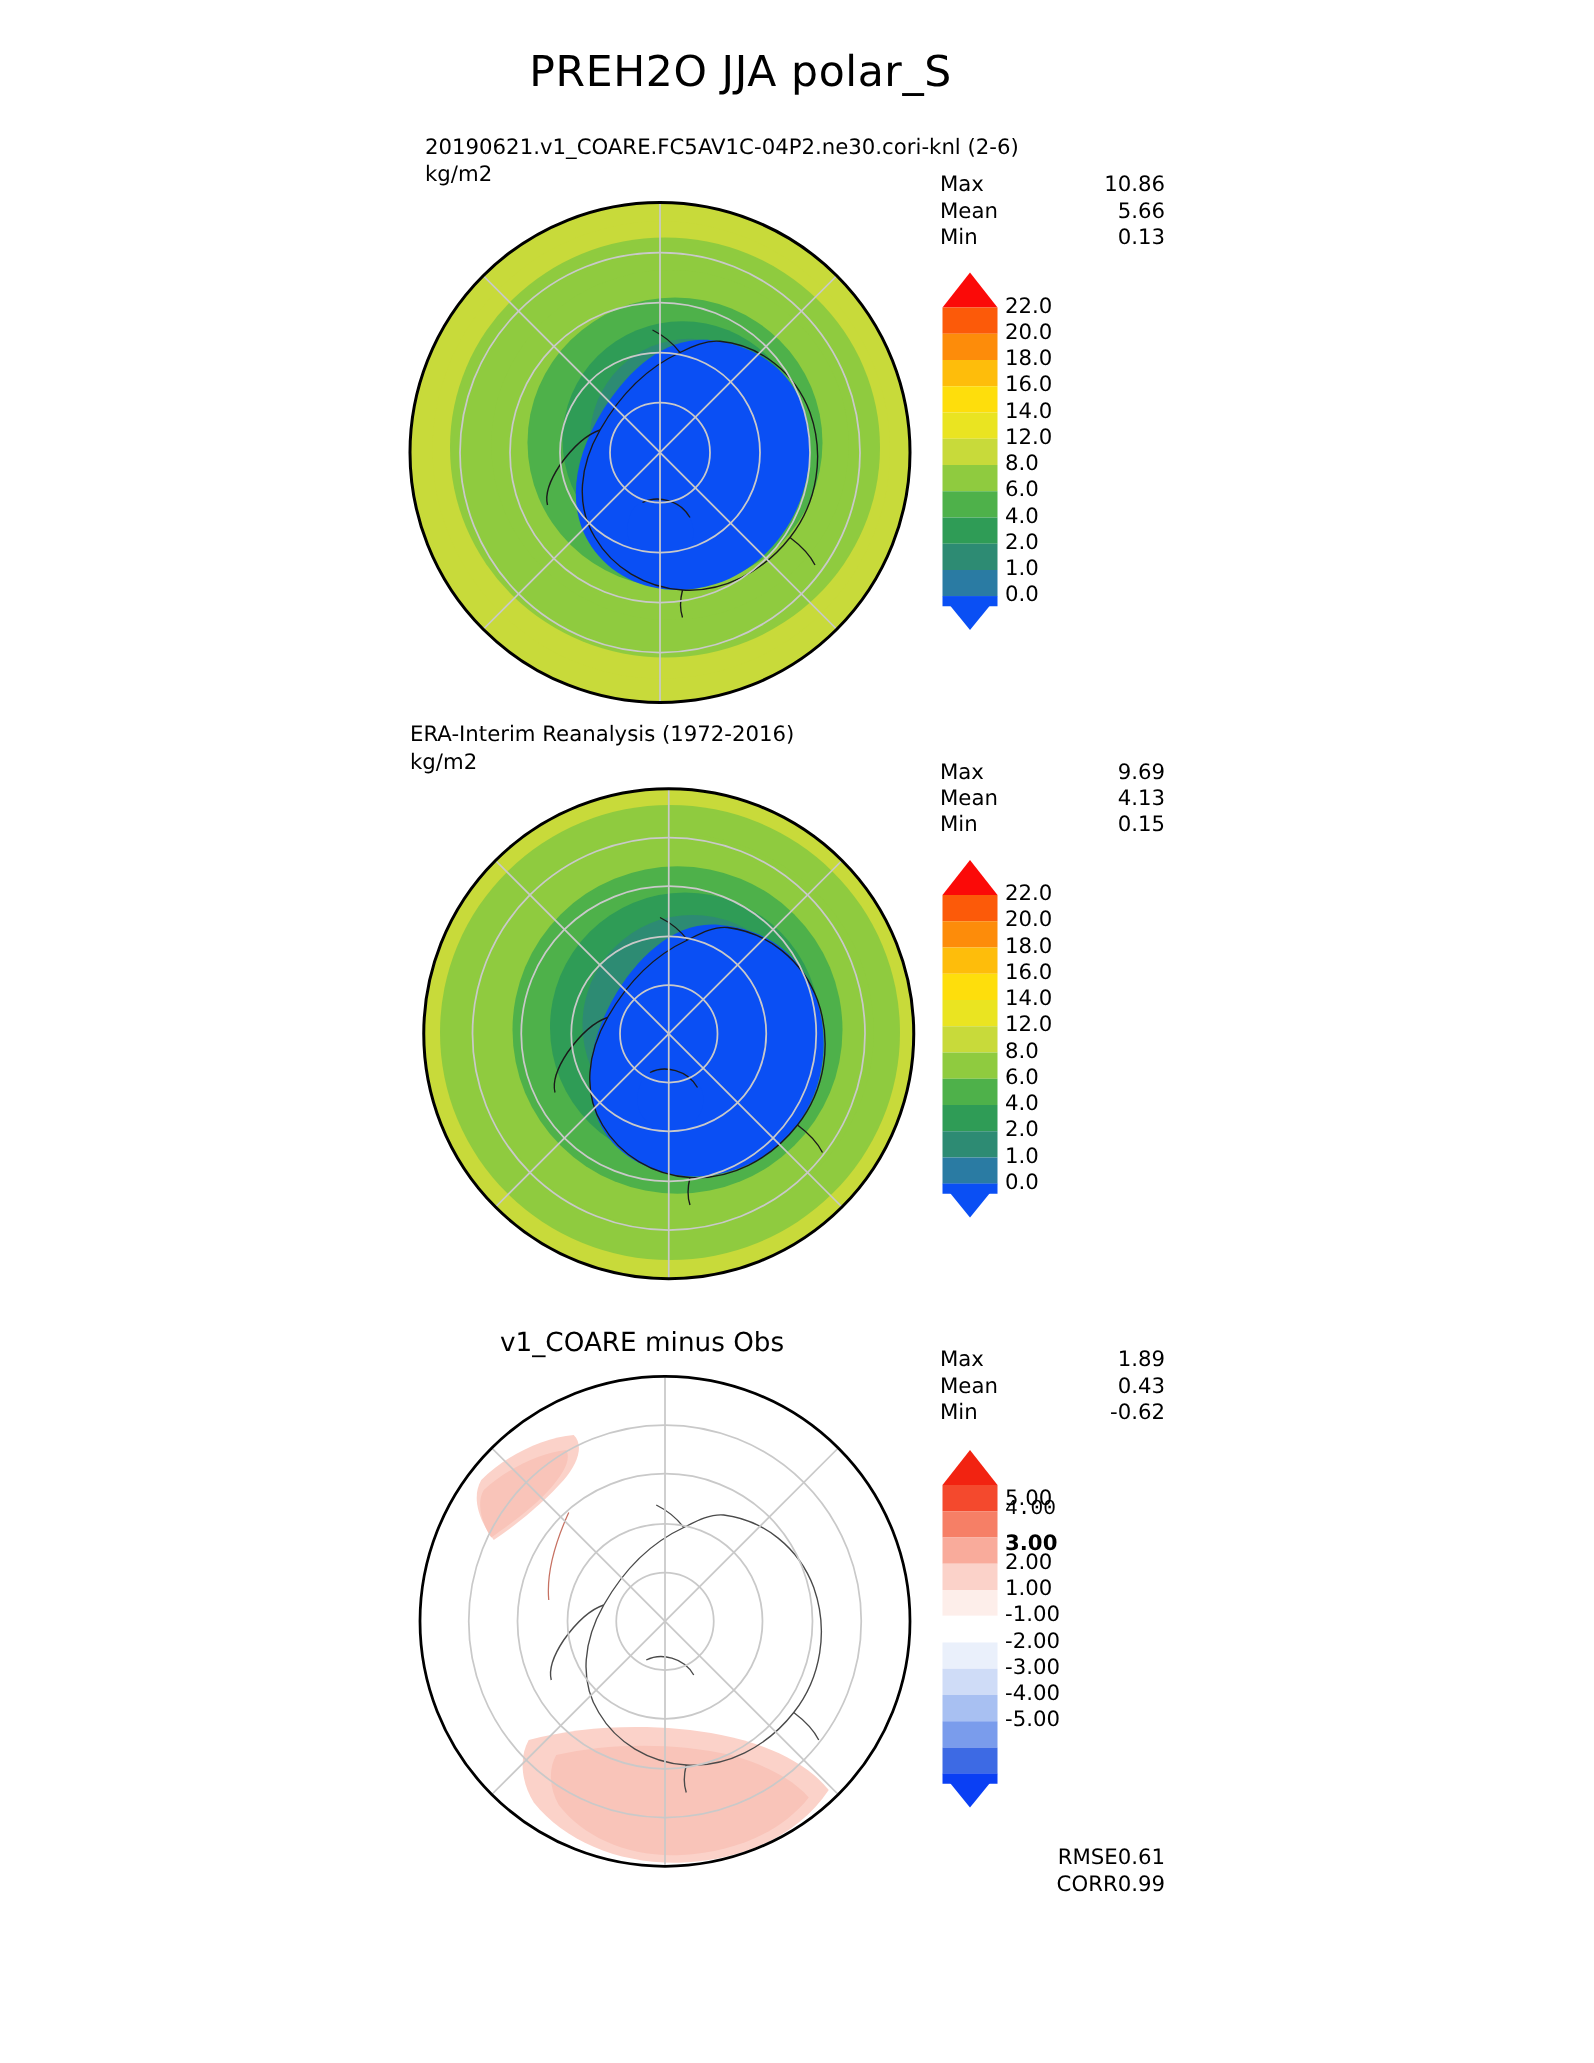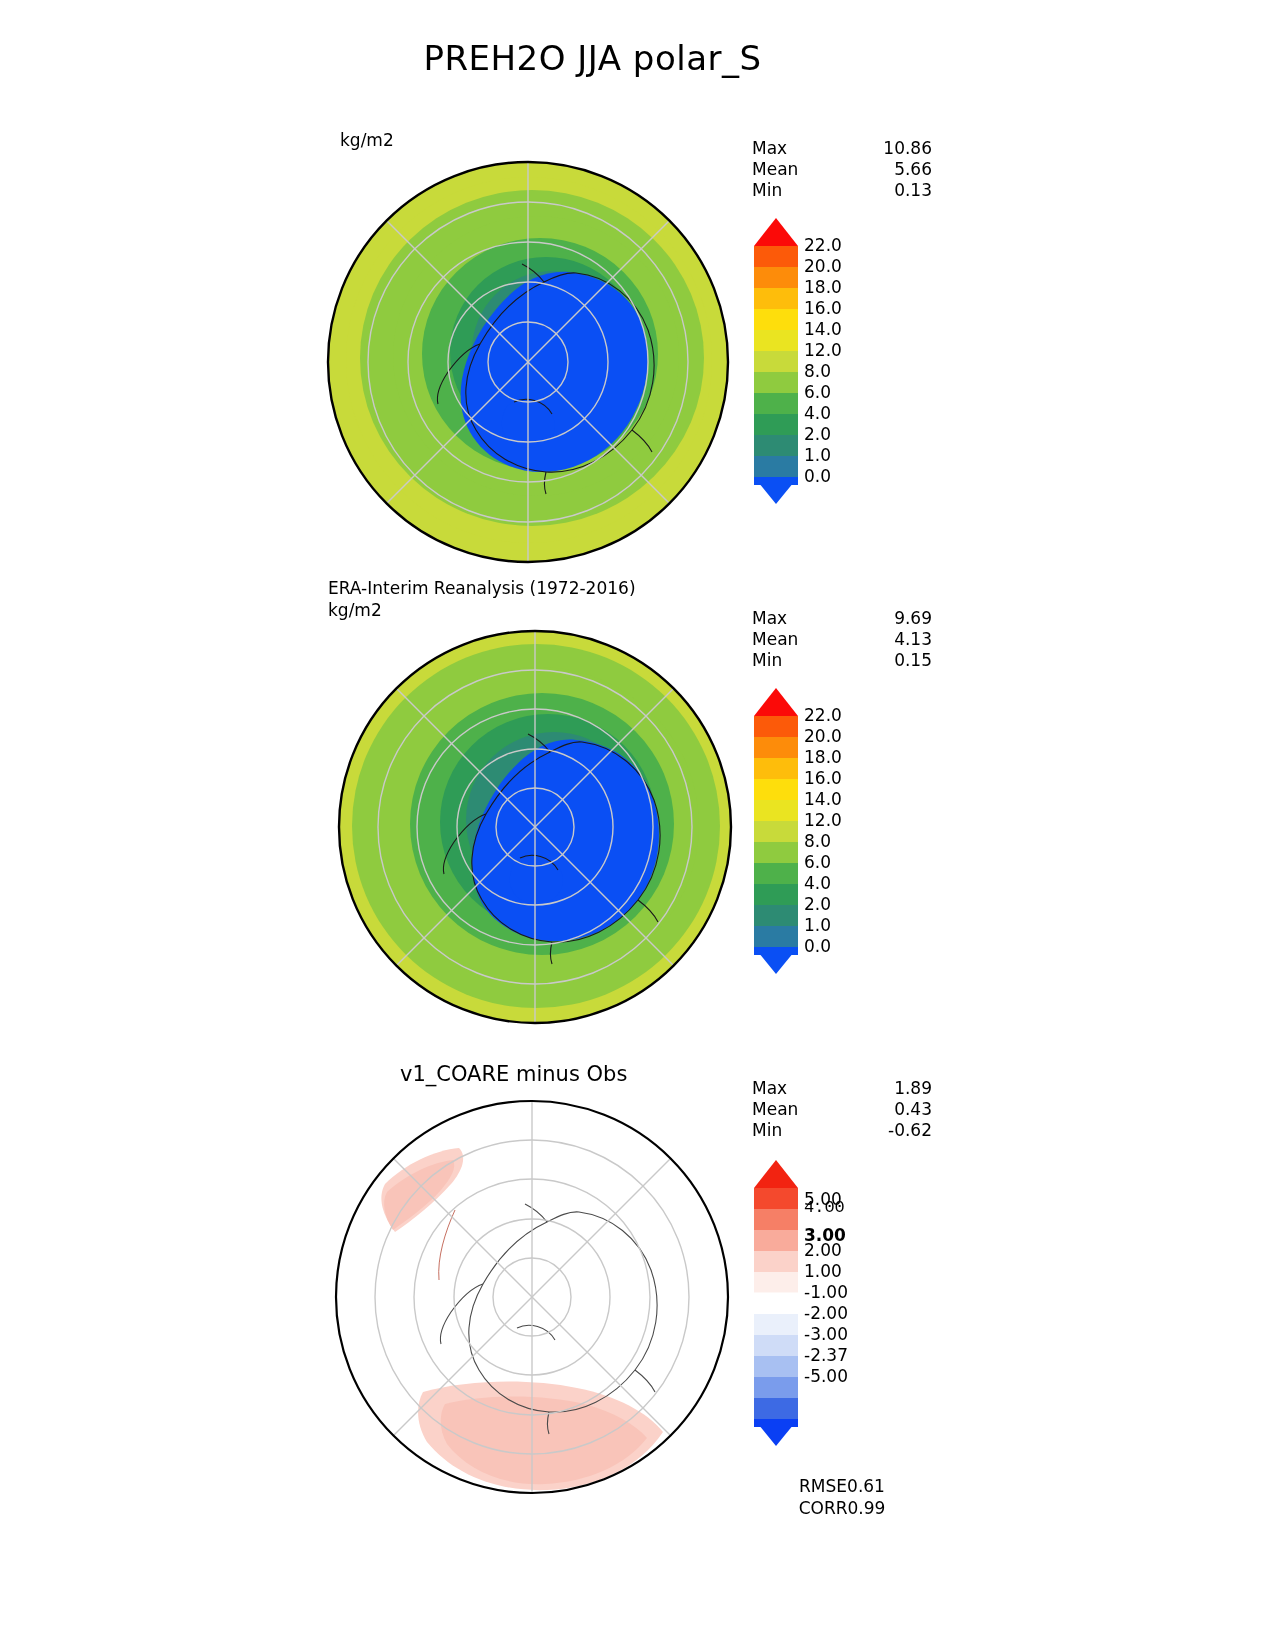--- a/index.html
+++ b/index.html
@@ -82,30 +82,31 @@
     white-space: nowrap;
   }
   .footer-stats {
     position: absolute;
     font-size: 17px;
     line-height: 22px;
     width: 180px;
   }
   .footer-stats .row {
     display: flex;
-    justify-content: center;
+    justify-content: flex-end;
   }
 </style>
 </head>
 <body>
 
 <div class="page-title">PREH2O JJA polar_S</div>
 
 <div class="panel panel-1">
 
+  <div class="panel-title" style="left:340px; top:8px;">20190621.v1_COARE.FC5AV1C-04P2.ne30.cori-knl (2-6)</div>
   <div class="panel-units" style="left:340px; top:30px;">kg/m2</div>
 
   <div class="map-wrap" style="left:318px; top:52px;">
     <svg class="map-svg" width="420" height="420" viewBox="0 0 420 420">
       <defs>
         <clipPath id="clipM">
             <circle cx="210" cy="210" r="200"></circle>
           </clipPath>
       </defs>
       <g clip-path="url(#clipM)">
@@ -361,21 +362,21 @@
     </svg>
     <div class="cbar-labels">
       <div style="top:19px;margin-top:12px;">5.00</div>
       <div style="top:40px;font-family:Liberation Mono, monospace;">4.00</div>
       <div style="top:67px;font-weight:bold;">3.00</div>
       <div style="top:82px;">2.00</div>
       <div style="top:103px;">1.00</div>
       <div style="top:124px;">-1.00</div>
       <div style="top:145px;">-2.00</div>
       <div style="top:166px;">-3.00</div>
-      <div style="top:187px;">-2.37</div>
+      <div style="top:187px;">-4.00</div>
       <div style="top:208px;">-5.00</div>
     </div>
   </div>
 
   <div class="footer-stats" style="left:752px; top:425px;">
     <div class="row">
       <span class="lbl">RMSE</span>
       <span class="val">0.61</span>
     </div>
     <div class="row">

